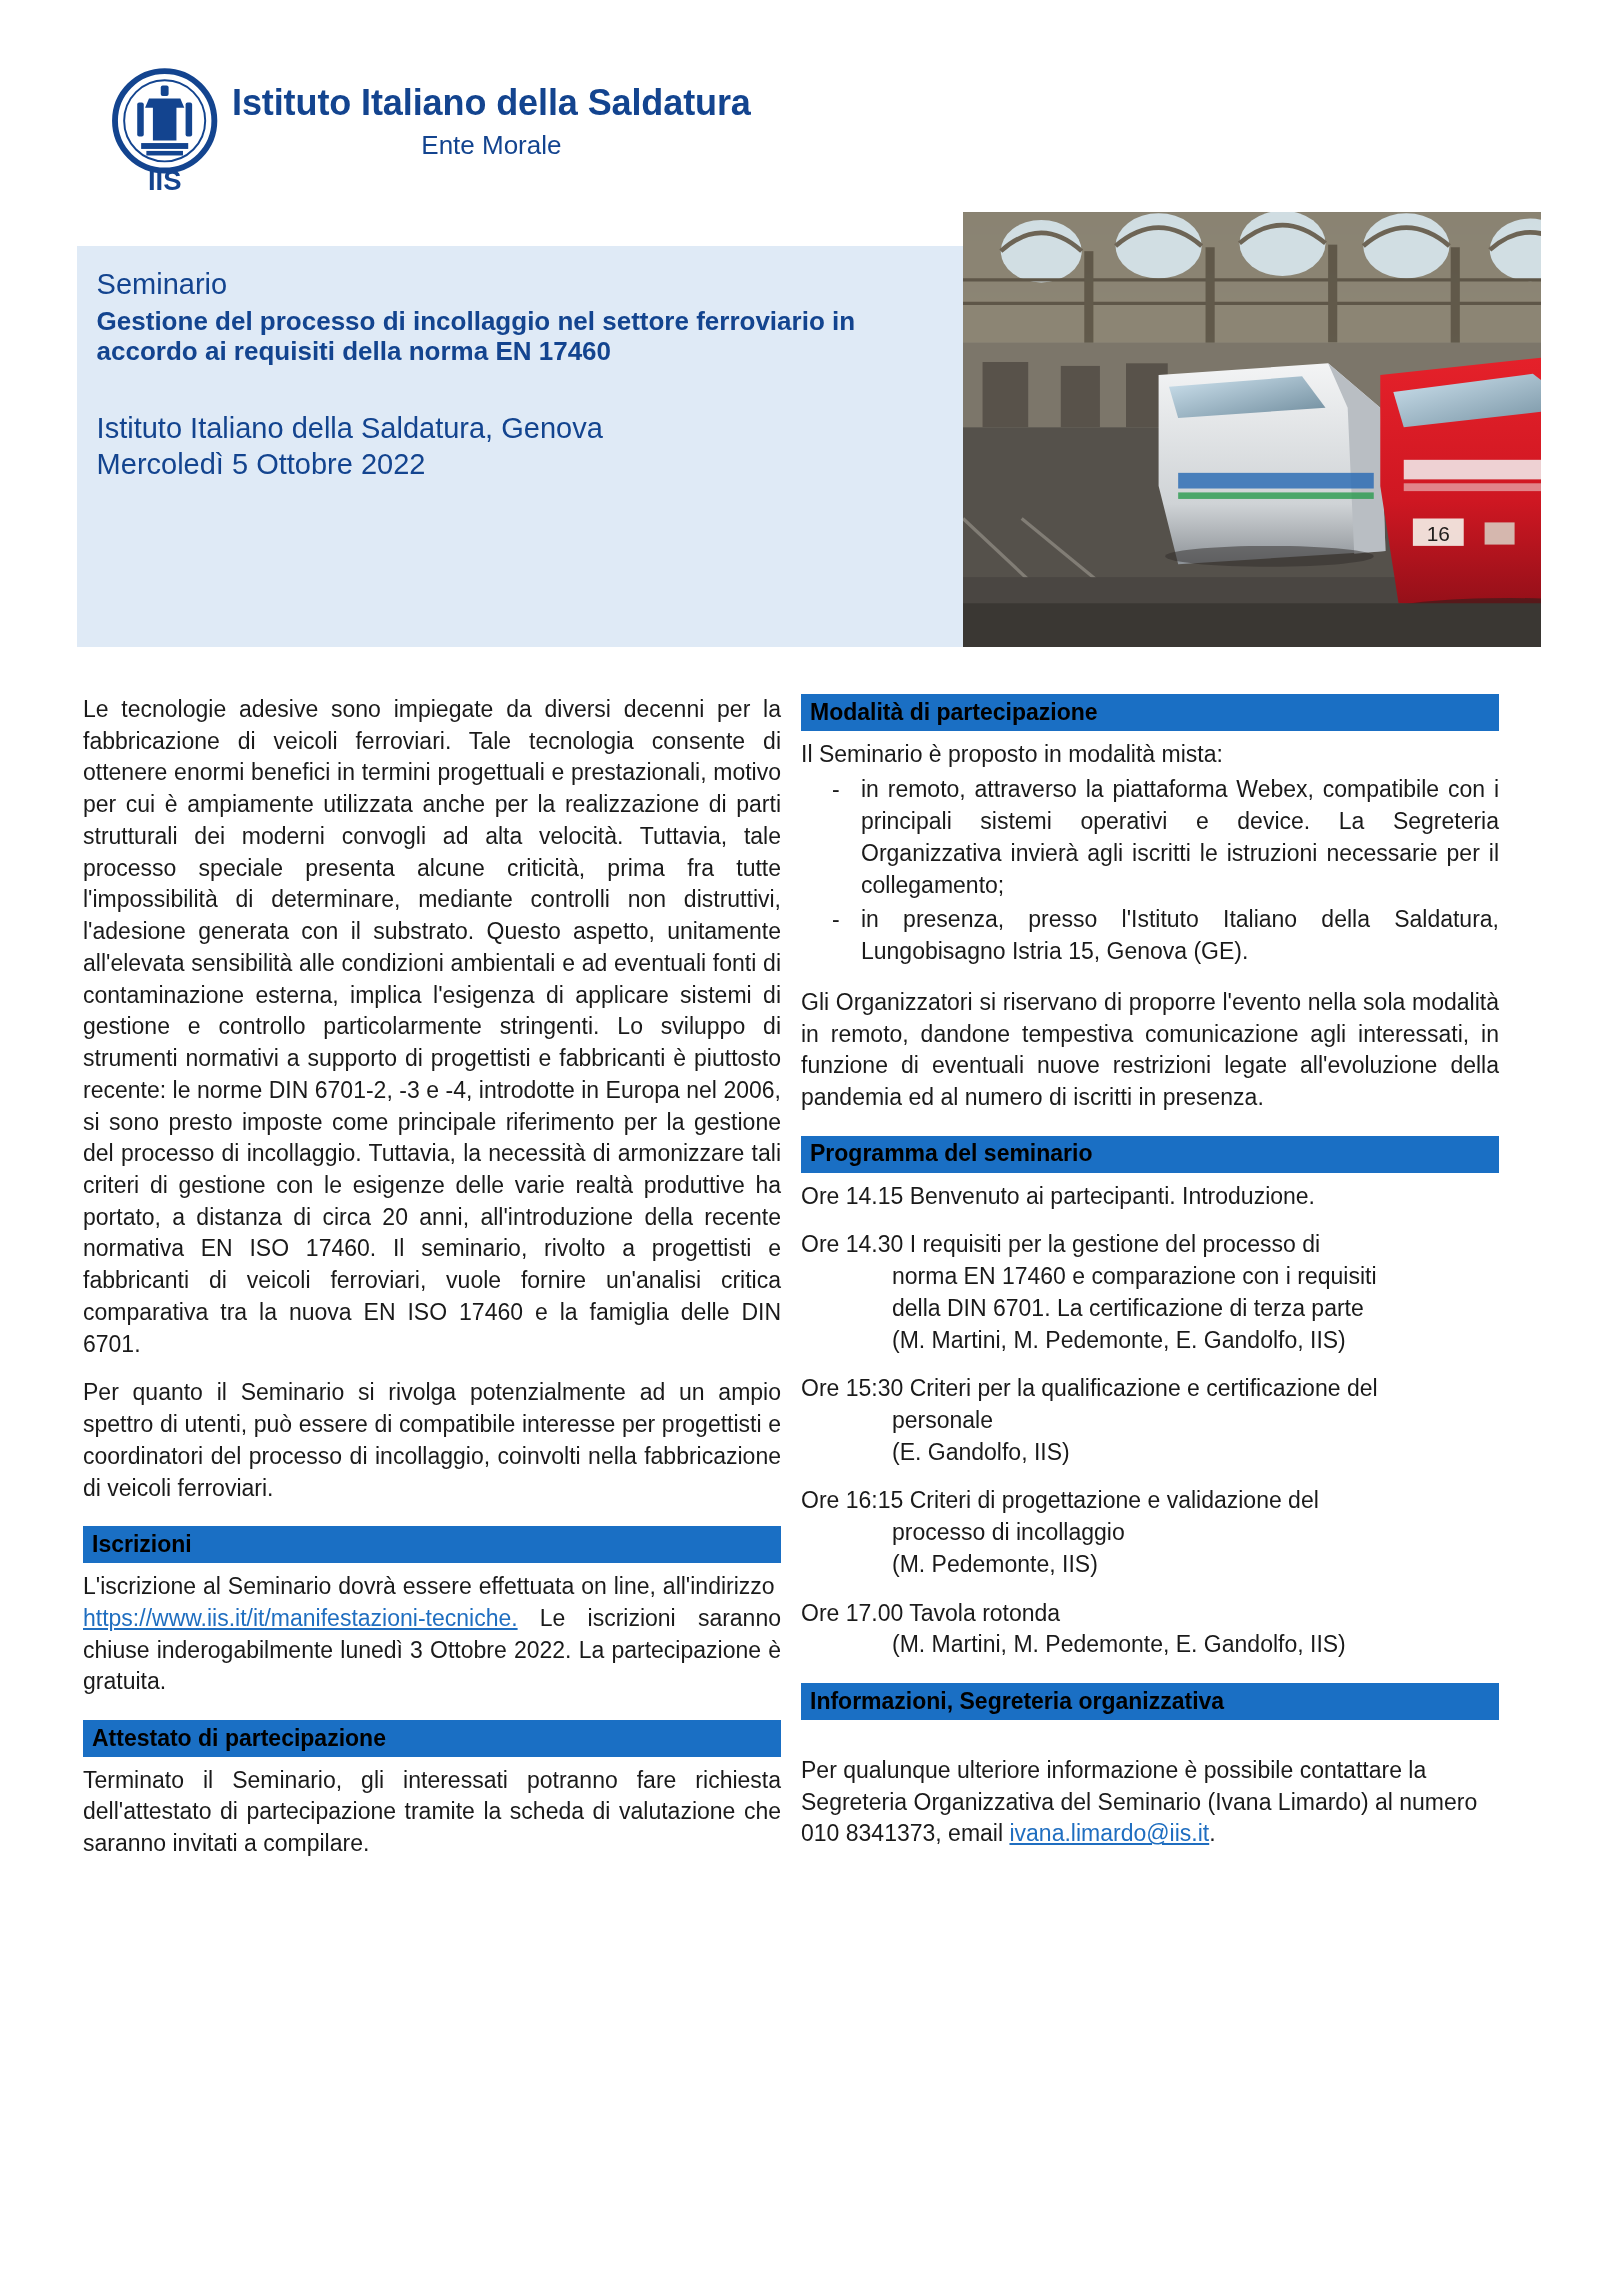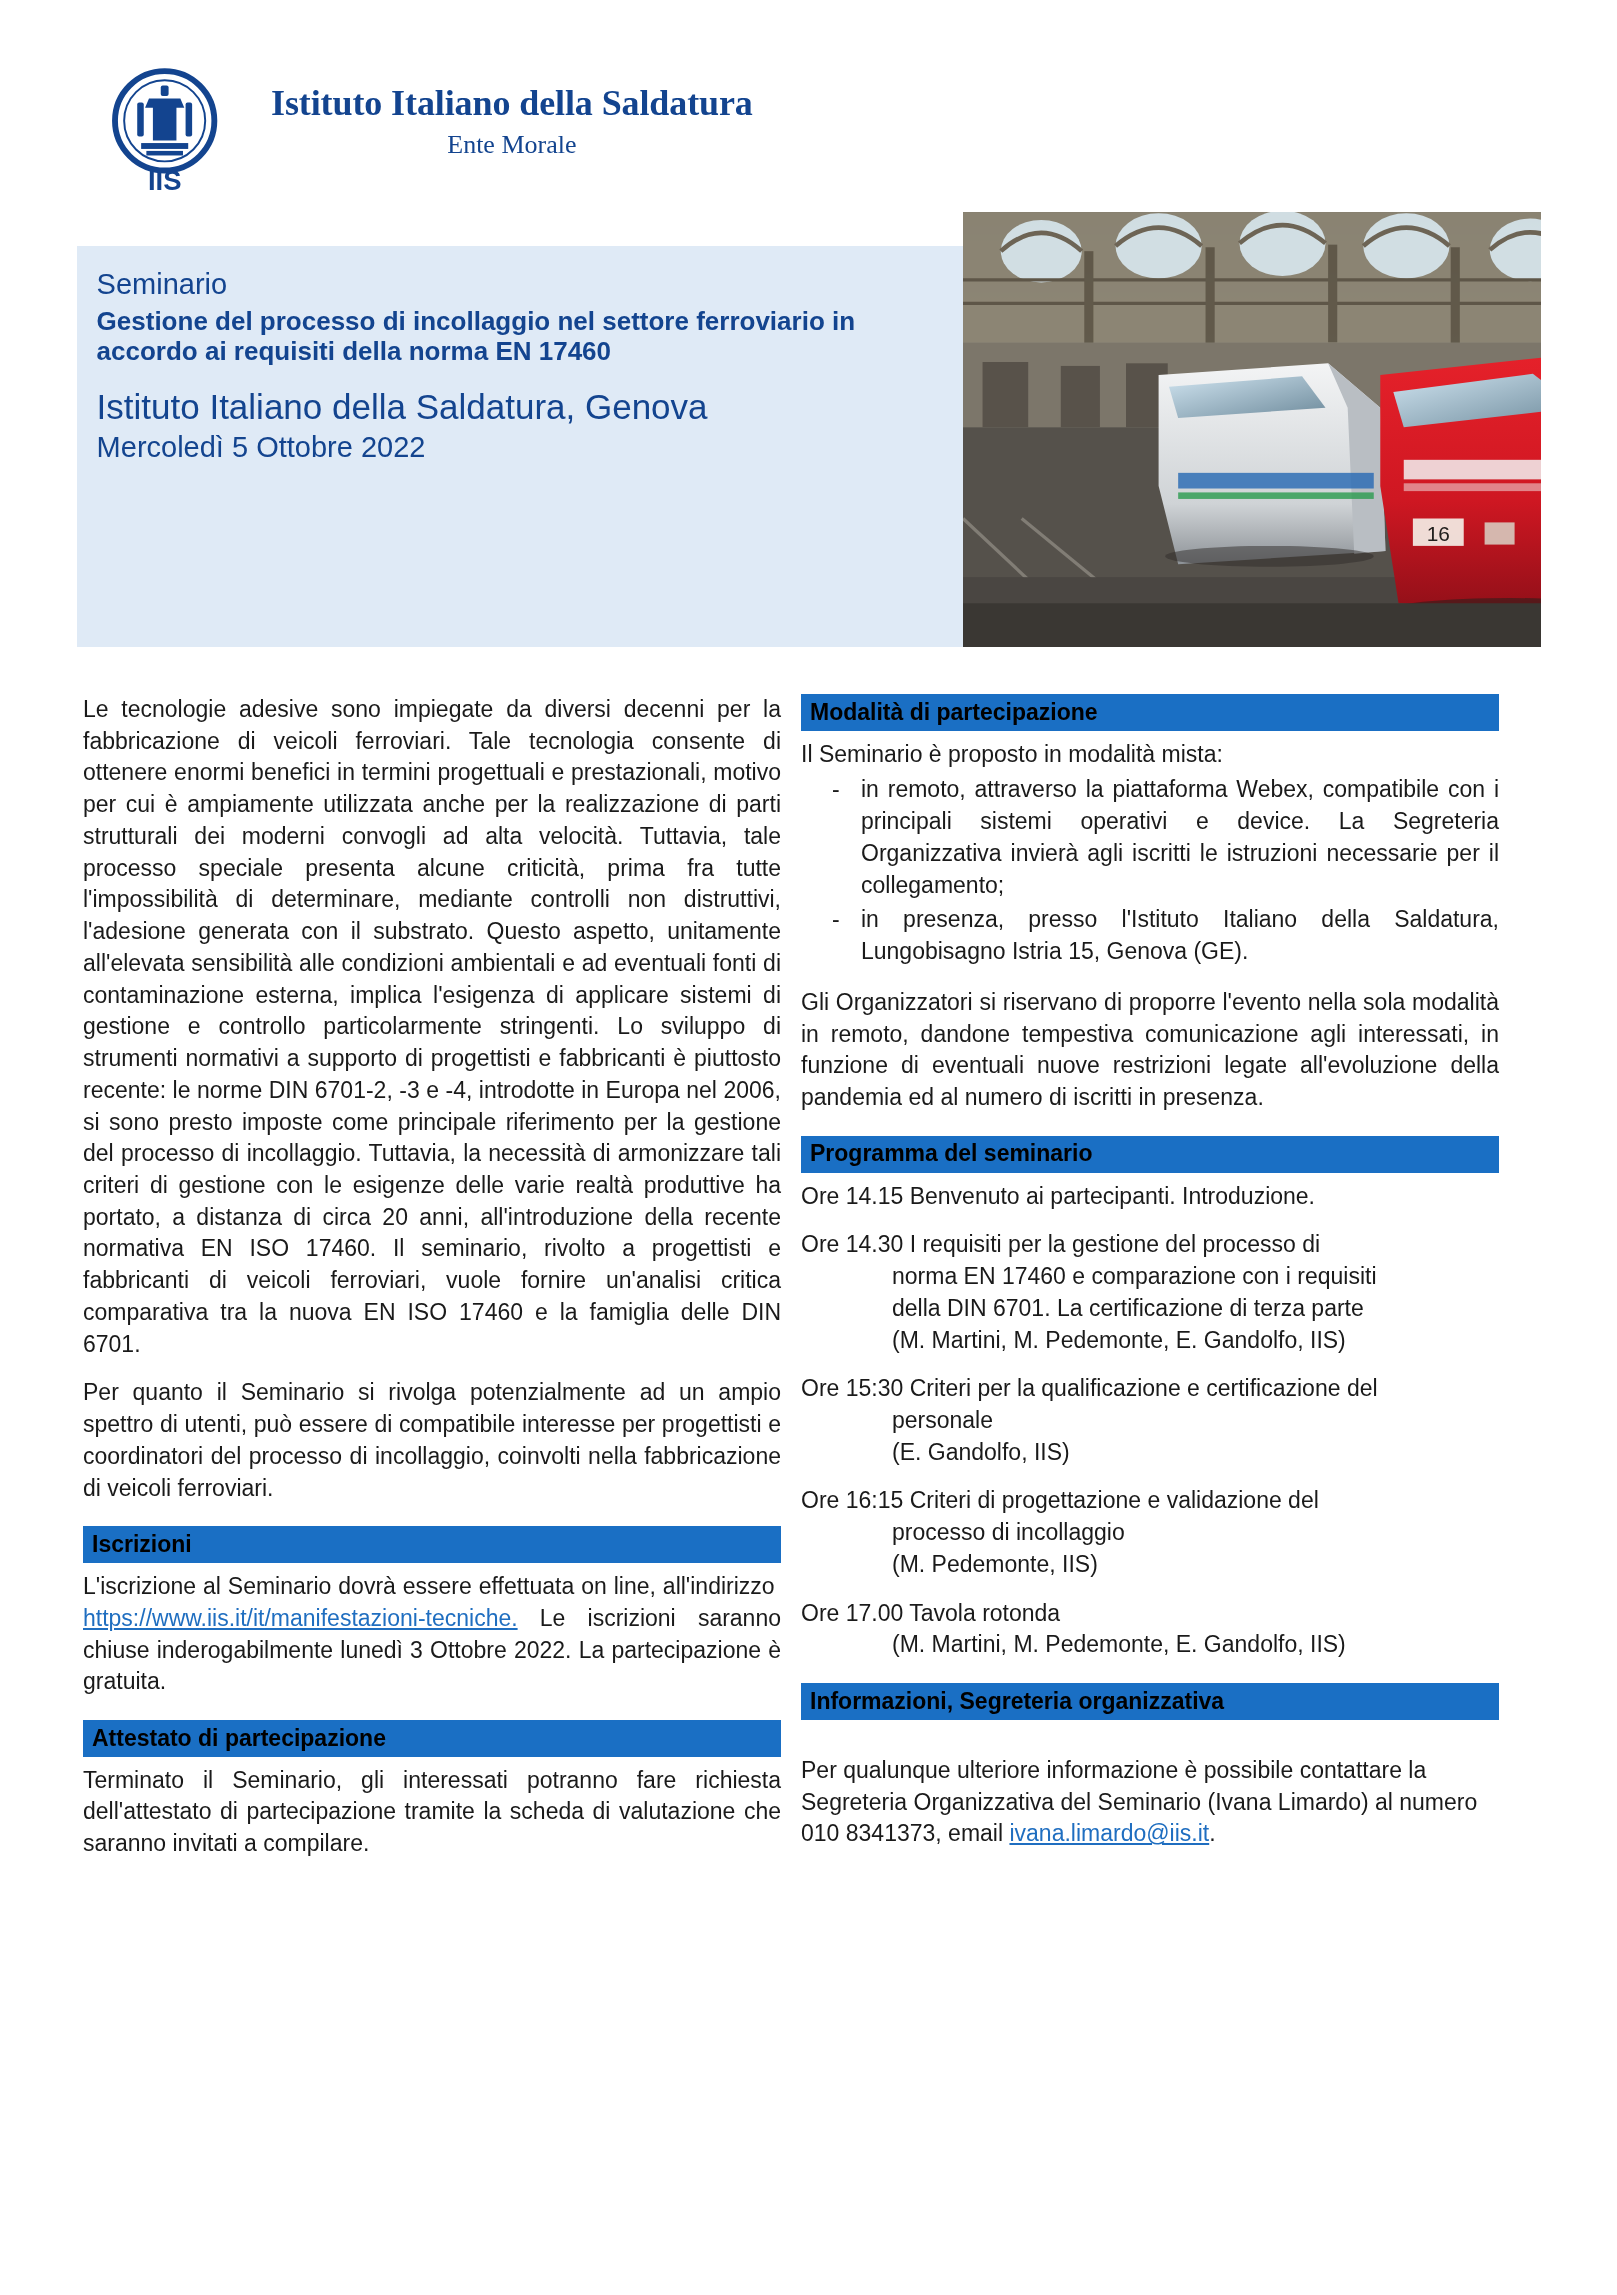--- a/index.html
+++ b/index.html
@@ -33,23 +33,21 @@
     align-items: flex-start;
   }
   .logo {
     width: 134px;
     height: 134px;
     flex: 0 0 auto;
     position: relative;
   }
   .logo svg { display: block; }
   .header-text {
-    margin-left: 39px;
     padding-top: 19.6px;
-    font-family: Liberation Serif, serif;
   }
   .org-name {
     font-size: 36px;
     font-weight: bold;
     color: #13448f;
     letter-spacing: -0.1px;
     white-space: nowrap;
   }
   .org-sub {
     font-size: 26px;
@@ -79,23 +77,23 @@
     font-weight: normal;
     line-height: 1.2;
   }
   .seminar-title {
     font-size: 26px;
     font-weight: bold;
     line-height: 1.18;
     margin-top: 3.9px;
   }
   .venue {
-    font-size: 35px;
+    font-size: 29px;
     line-height: 1.25;
-    margin-top: 18px;
+    margin-top: 43px;
   }
   .venue-date {
     font-size: 29px;
     line-height: 1.25;
   }
   .hero-photo {
     position: absolute;
     right: 0;
     top: -34px;
     width: 578px;

